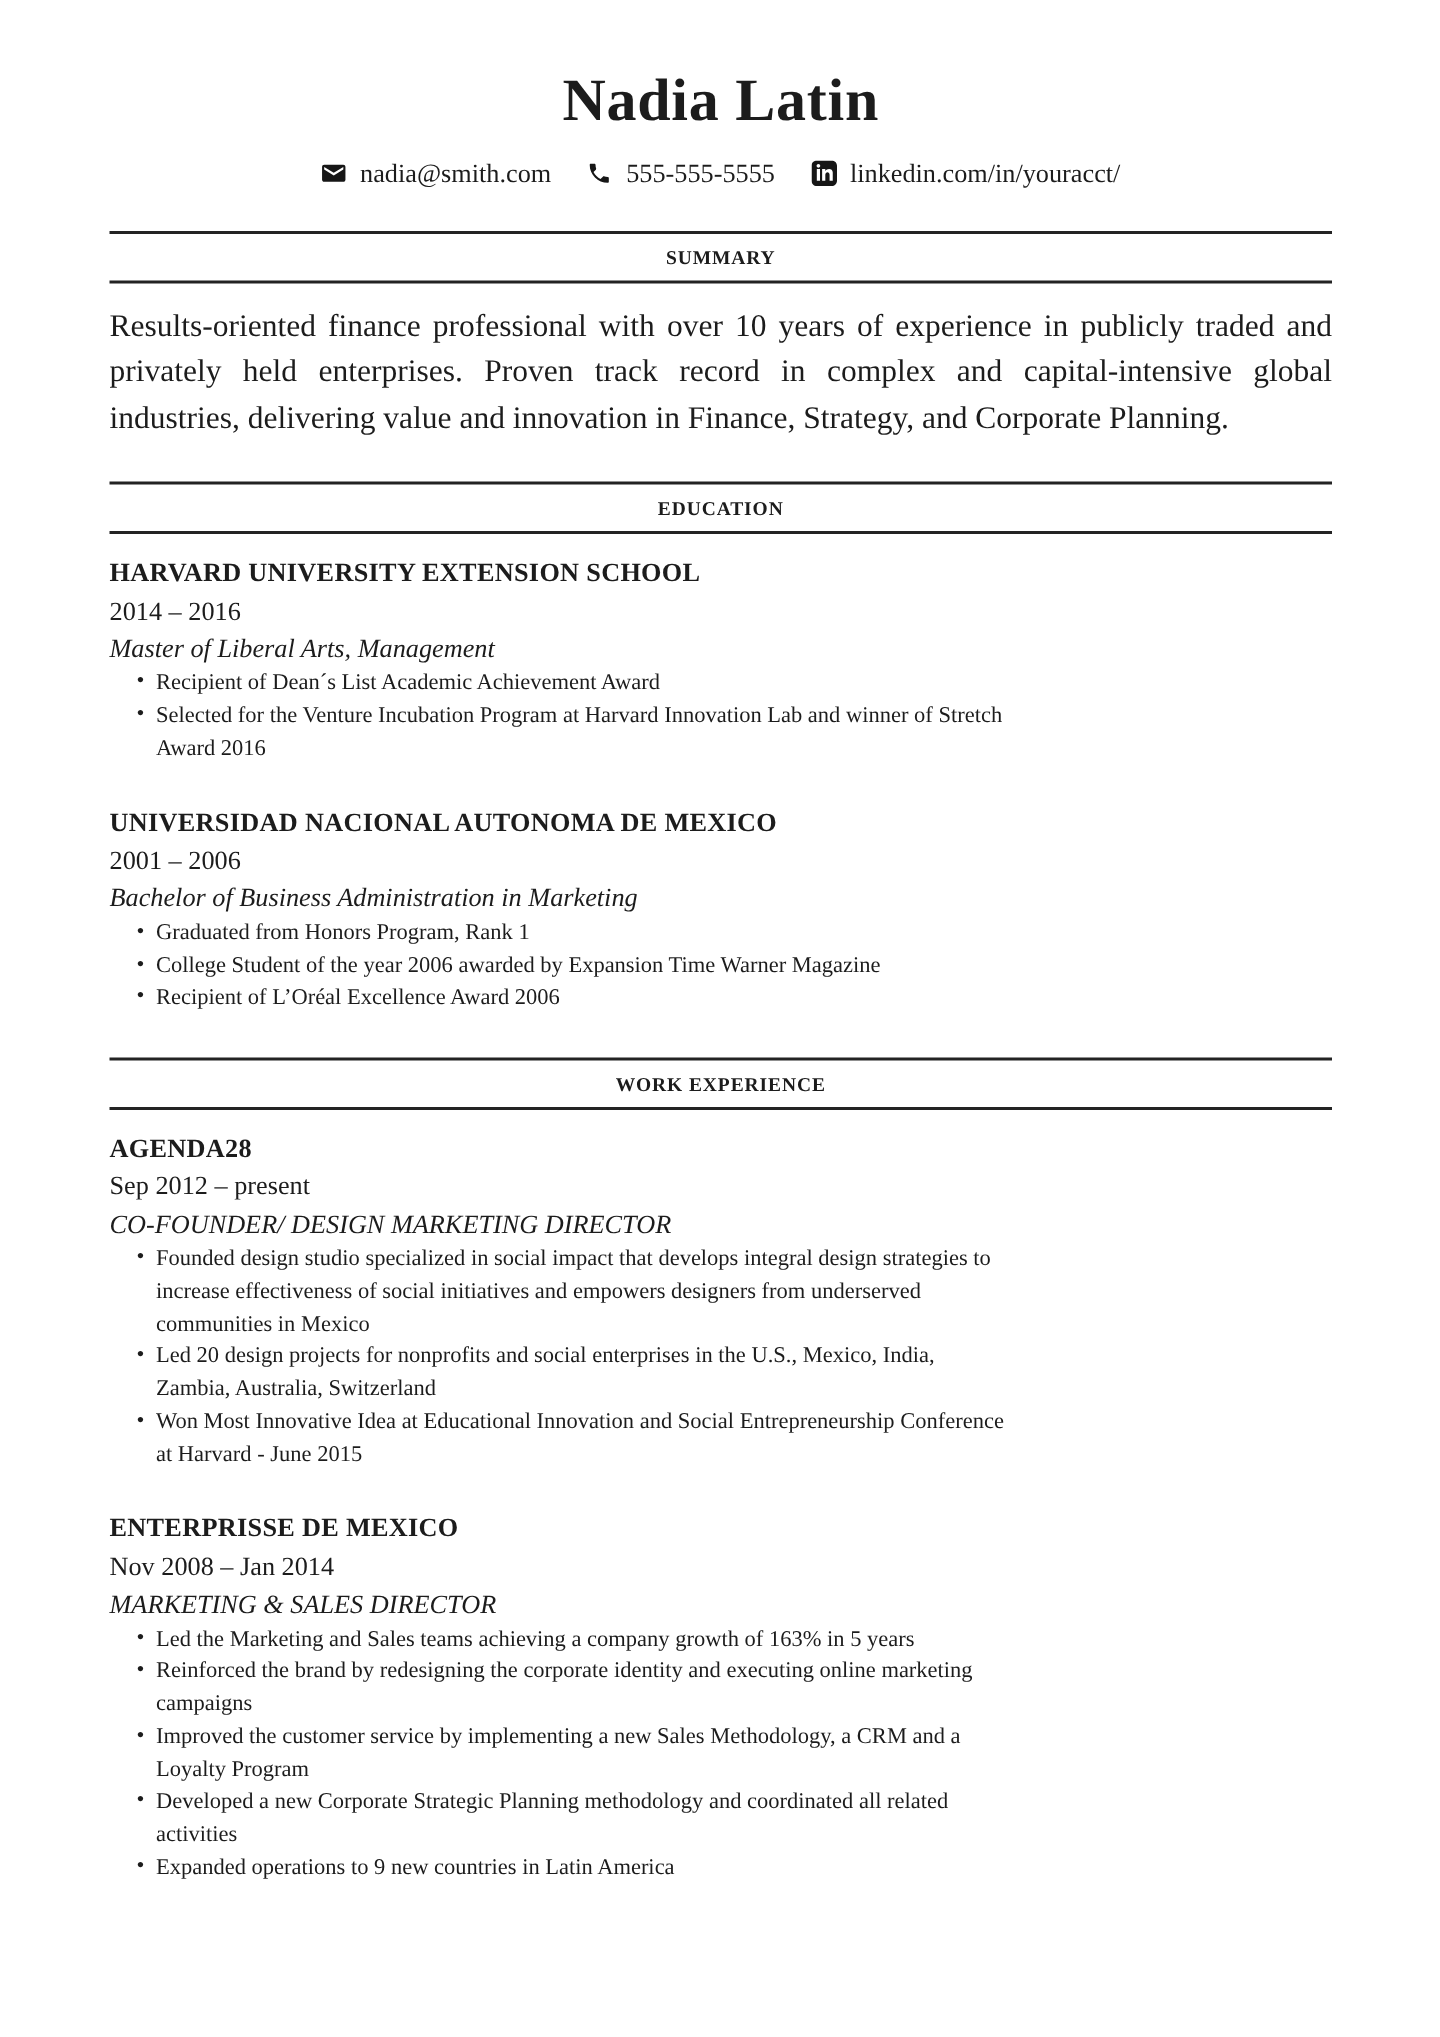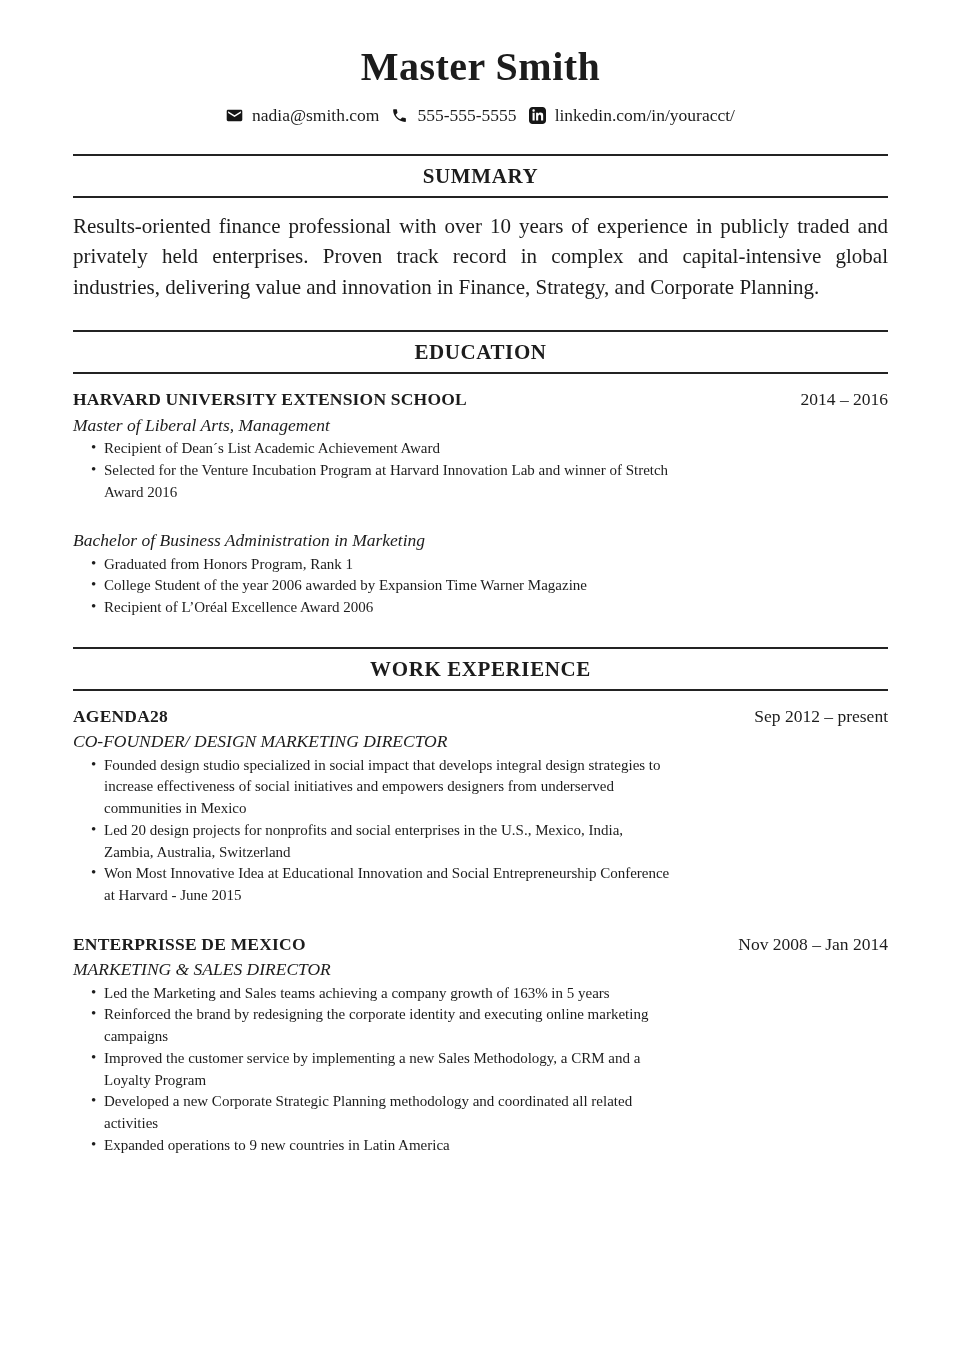--- a/index.html
+++ b/index.html
@@ -18,56 +18,57 @@
     font-size: 40px;
     font-weight: bold;
     letter-spacing: 0.5px;
     line-height: 1.15;
   }
   .contact-row {
     margin-top: 15px;
     display: flex;
     justify-content: center;
     align-items: center;
-    gap: 12px;
+    gap: 24px;
     font-size: 17.5px;
   }
   .contact-item { display: inline-flex; align-items: center; gap: 9px; }
   .icon { width: 17px; height: 17px; flex: 0 0 auto; display: inline-block; }
   .icon svg { width: 100%; height: 100%; fill: #161616; display: block; }
 
   
   .section { margin-top: 28px; }
   .section-header {
     border-top: 2px solid #232323;
     border-bottom: 2px solid #232323;
     padding: 8px 0 7px 0;
     text-align: center;
   }
   .section-title {
-    font-size: 21px;
+    font-size: 13px;
     font-weight: bold;
     letter-spacing: 0.6px;
   }
   .summary-text {
     margin-top: 13px;
     font-size: 21px;
     line-height: 1.45;
     text-align: justify;
   }
 
   
   .entry { margin-top: 13px; margin-bottom: 25px; }
   .entry:last-child { margin-bottom: 0; }
   .entry-head {
     display: flex;
     justify-content: space-between;
     align-items: baseline;
     font-size: 17.5px;
     line-height: 1.45;
+    flex-direction: column;
   }
   .entry-org { font-weight: bold; letter-spacing: 0.2px; }
   .entry-dates { font-weight: normal; white-space: nowrap; }
   .entry-role { font-style: italic; font-size: 17.5px; line-height: 1.45; }
 
   ul.bullets { list-style: none; margin: 0; max-width: 600px; }
   ul.bullets li {
     position: relative;
     padding-left: 31px;
     font-size: 15px;
@@ -79,21 +80,21 @@
     left: 18px;
     top: -1px;
   }
 </style>
 </head>
 <body>
 
 <div class="page">
 
   <header>
-    <h1 class="name">Master Smith</h1>
+    <h1 class="name">Nadia Latin</h1>
 
     <div class="contact-row">
       <span class="contact-item">
         <span class="icon">
           <svg viewBox="0 0 24 24">
               <path d="M21 4H3c-1.1 0-2 .9-2 2v12c0 1.1.9 2 2 2h18c1.1 0 2-.9 2-2V6c0-1.1-.9-2-2-2zm0 4.4-9 5.6-9-5.6V6l9 5.6L21 6v2.4z"></path>
             </svg>
         </span>
         <span>nadia@smith.com</span>
       </span>
@@ -136,20 +137,24 @@
         <span class="entry-dates">2014 – 2016</span>
       </div>
       <div class="entry-role">Master of Liberal Arts, Management</div>
       <ul class="bullets">
         <li>Recipient of Dean´s List Academic Achievement Award</li>
         <li>Selected for the Venture Incubation Program at Harvard Innovation Lab and winner of Stretch Award 2016</li>
       </ul>
     </div>
 
     <div class="entry">
+      <div class="entry-head">
+        <span class="entry-org">UNIVERSIDAD NACIONAL AUTONOMA DE MEXICO</span>
+        <span class="entry-dates">2001 – 2006</span>
+      </div>
       <div class="entry-role">Bachelor of Business Administration in Marketing</div>
       <ul class="bullets">
         <li>Graduated from Honors Program, Rank 1</li>
         <li>College Student of the year 2006 awarded by Expansion Time Warner Magazine</li>
         <li>Recipient of L’Oréal Excellence Award 2006</li>
       </ul>
     </div>
   </section>
 
   <section class="section">

